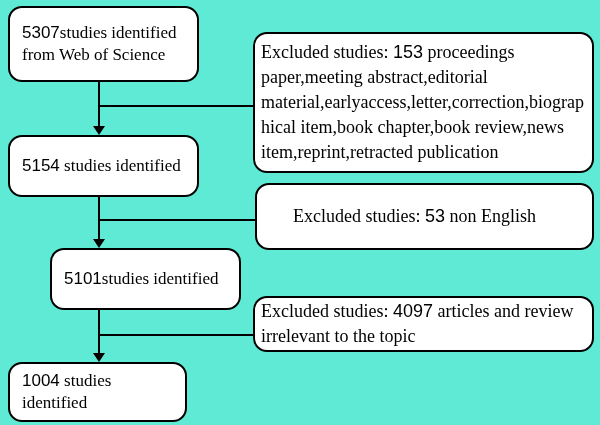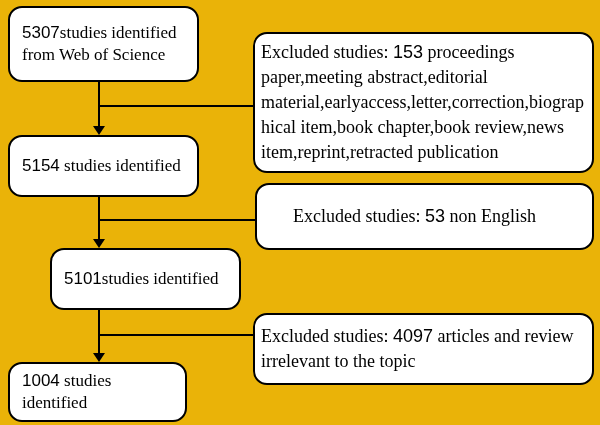--- a/index.html
+++ b/index.html
@@ -1,20 +1,20 @@
 <!DOCTYPE html>
 <html><head>
 <meta charset="utf-8">
 <style>
   html, body { margin: 0; padding: 0; background: #ffffff; }
   .canvas {
     position: relative;
     width: 600px;
     height: 425px;
-    background: #eab308;
+    background: #5eead4;
     font-family: "Liberation Serif", serif;
     color: #000000;
     overflow: hidden;
   }
   .box {
     position: absolute;
     box-sizing: border-box;
     border: 2px solid #000000;
     border-radius: 14px;
     background: #ffffff;
@@ -80,21 +80,21 @@
   </div>
 
   <div class="box ebox" style="left:253px; top:32px; width:341px; height:141px;">
     <div class="txt"><span>Excluded studies: </span><span class="num">153</span><span> proceedings paper,meeting abstract,editorial material,earlyaccess,letter,correction,biographical item,book chapter,book review,news item,reprint,retracted publication</span></div>
   </div>
 
   <div class="box ebox" style="left:255px; top:183px; width:339px; height:67px;padding-left:36px;">
     <div class="txt"><span>Excluded studies: </span><span class="num">53</span><span> non English</span></div>
   </div>
 
-  <div class="box ebox" style="left:253px; top:313px; width:341px; height:72px;">
+  <div class="box ebox" style="left:253px; top:296px; width:341px; height:56px;">
     <div class="txt"><span>Excluded studies: </span><span class="num">4097</span><span> articles and review irrelevant to the topic</span></div>
   </div>
 
   <div class="vline" style="left:98px; top:82px; height:46px;"></div>
   <div class="arrow" style="left:93px; top:126px;"></div>
   <div class="hline" style="left:99px; top:105px; width:154px;"></div>
 
   <div class="vline" style="left:98px; top:197px; height:44px;"></div>
   <div class="arrow" style="left:93px; top:239px;"></div>
   <div class="hline" style="left:99px; top:219px; width:156px;"></div>

